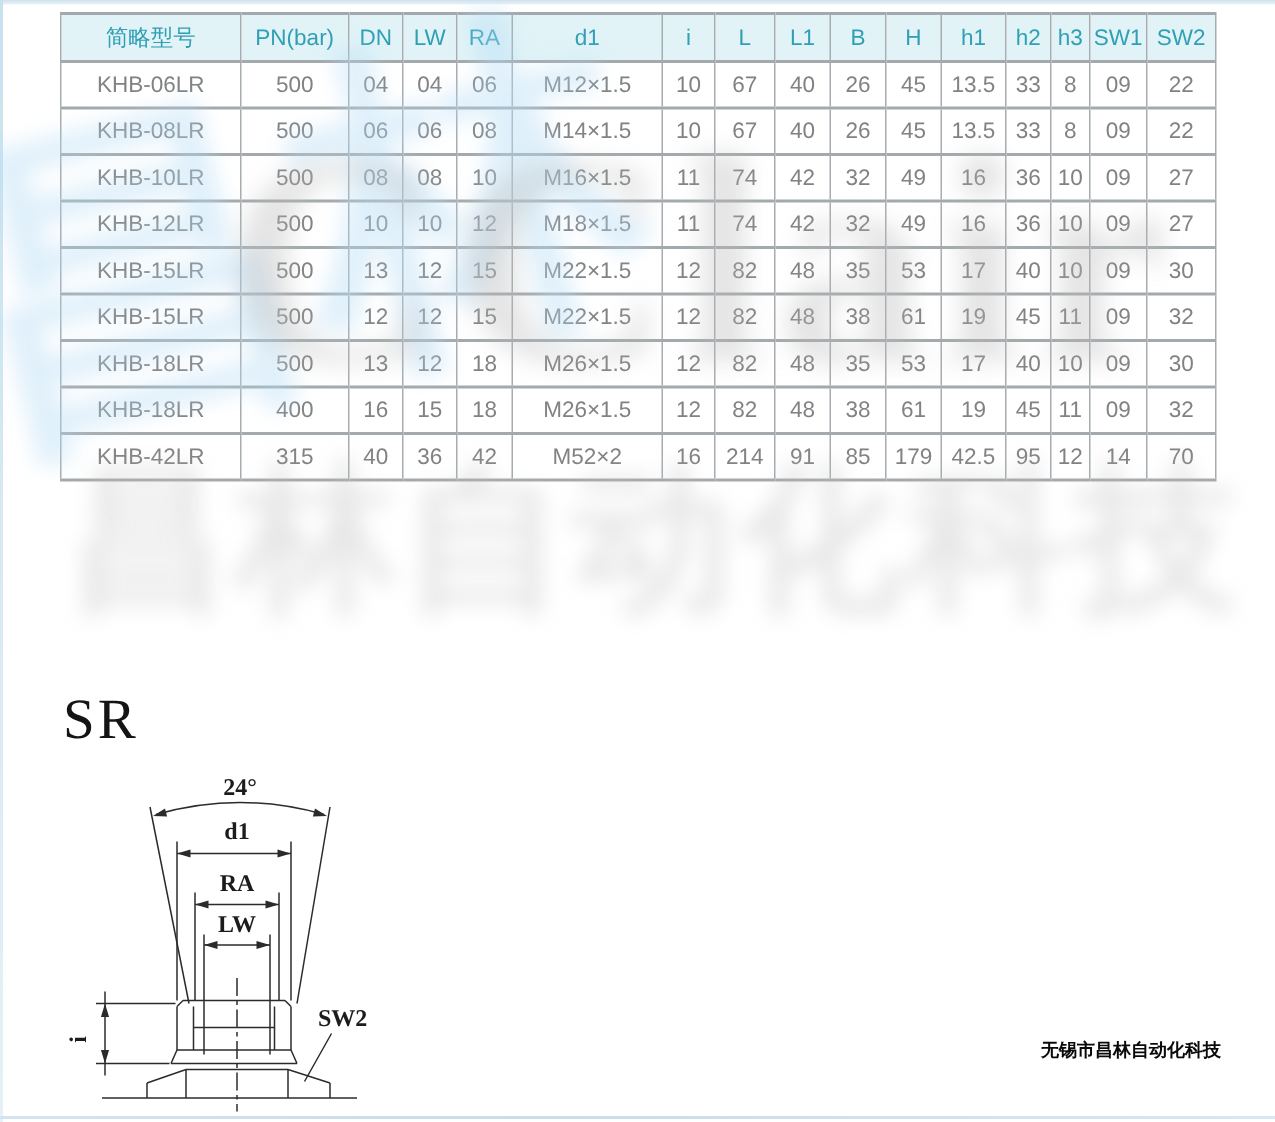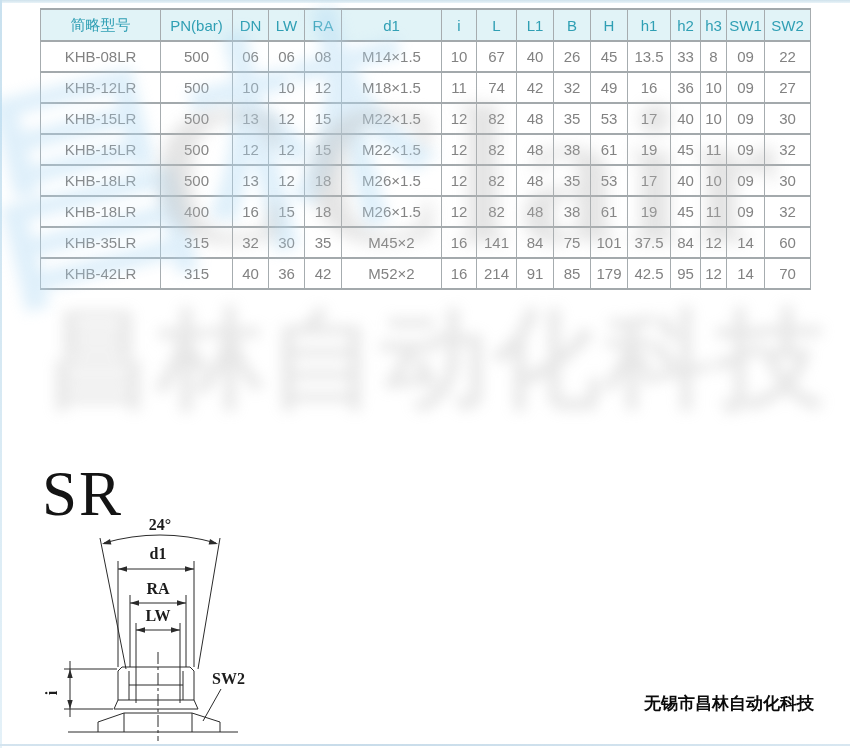--- a/index.html
+++ b/index.html
@@ -23,27 +23,27 @@
   .watermark{position:absolute;pointer-events:none;white-space:nowrap;z-index:5;
         font-weight:bold;line-height:1;}
   .wm-blue{left:-30px;top:40px;font-size:230px;color:#b4dbf4;opacity:.42;
         filter:blur(7px);transform:rotate(-14deg);}
   .wm-gray1{left:150px;top:75px;font-size:200px;color:#b9b9b9;opacity:.38;
         filter:blur(8px);font-family:"Liberation Serif",serif;letter-spacing:8px;}
   .wm-gray2{left:45px;top:305px;font-size:108px;color:#bfbfbf;opacity:.38;
         filter:blur(7px);letter-spacing:4px;}
 
   .sr-title{position:absolute;left:42px;top:458px;font-family:"Liberation Serif",serif;
-        font-size:63px;color:#141414;letter-spacing:2px;z-index:6;}
+        font-size:38px;color:#141414;letter-spacing:2px;z-index:6;}
   .diagram{position:absolute;left:40px;top:497px;z-index:6;}
   .diagram text{font-family:"Liberation Serif",serif;font-size:16px;font-weight:600;fill:#1c1c1c;}
   .diagram line,.diagram path{stroke:#2b2b2b;stroke-width:1;fill:none;}
   .diagram polygon{fill:#2b2b2b;stroke:none;}
 
-  .company{position:absolute;right:36px;top:692px;font-size:17px;font-weight:bold;
+  .company{position:absolute;right:36px;top:692px;font-size:12px;font-weight:bold;
         color:#0a0a0a;z-index:6;}
 </style>
 </head>
 <body>
 
 <div class="page">
   <div class="top-rule"></div>
   <div class="left-rule"></div>
 
   <table class="spec">
@@ -80,36 +80,72 @@
           <th>H</th>
           <th>h1</th>
           <th>h2</th>
           <th>h3</th>
           <th>SW1</th>
           <th>SW2</th>
         </tr>
       </thead>
     <tbody id="spec-body">
         <tr>
-          <td>KHB-08LR</td>
-          <td>500</td>
+          <td>KHB-06LR</td>
+          <td>500</td>
+          <td>04</td>
+          <td>04</td>
           <td>06</td>
-          <td>06</td>
-          <td>08</td>
-          <td>M14×1.5</td>
+          <td>M12×1.5</td>
           <td>10</td>
           <td>67</td>
           <td>40</td>
           <td>26</td>
           <td>45</td>
           <td>13.5</td>
           <td>33</td>
           <td>8</td>
           <td>09</td>
           <td>22</td>
+        </tr>
+        <tr>
+          <td>KHB-08LR</td>
+          <td>500</td>
+          <td>06</td>
+          <td>06</td>
+          <td>08</td>
+          <td>M14×1.5</td>
+          <td>10</td>
+          <td>67</td>
+          <td>40</td>
+          <td>26</td>
+          <td>45</td>
+          <td>13.5</td>
+          <td>33</td>
+          <td>8</td>
+          <td>09</td>
+          <td>22</td>
+        </tr>
+        <tr>
+          <td>KHB-10LR</td>
+          <td>500</td>
+          <td>08</td>
+          <td>08</td>
+          <td>10</td>
+          <td>M16×1.5</td>
+          <td>11</td>
+          <td>74</td>
+          <td>42</td>
+          <td>32</td>
+          <td>49</td>
+          <td>16</td>
+          <td>36</td>
+          <td>10</td>
+          <td>09</td>
+          <td>27</td>
         </tr>
         <tr>
           <td>KHB-12LR</td>
           <td>500</td>
           <td>10</td>
           <td>10</td>
           <td>12</td>
           <td>M18×1.5</td>
           <td>11</td>
           <td>74</td>
@@ -186,38 +222,20 @@
           <td>12</td>
           <td>82</td>
           <td>48</td>
           <td>38</td>
           <td>61</td>
           <td>19</td>
           <td>45</td>
           <td>11</td>
           <td>09</td>
           <td>32</td>
-        </tr>
-        <tr>
-          <td>KHB-35LR</td>
-          <td>315</td>
-          <td>32</td>
-          <td>30</td>
-          <td>35</td>
-          <td>M45×2</td>
-          <td>16</td>
-          <td>141</td>
-          <td>84</td>
-          <td>75</td>
-          <td>101</td>
-          <td>37.5</td>
-          <td>84</td>
-          <td>12</td>
-          <td>14</td>
-          <td>60</td>
         </tr>
         <tr>
           <td>KHB-42LR</td>
           <td>315</td>
           <td>40</td>
           <td>36</td>
           <td>42</td>
           <td>M52×2</td>
           <td>16</td>
           <td>214</td>

